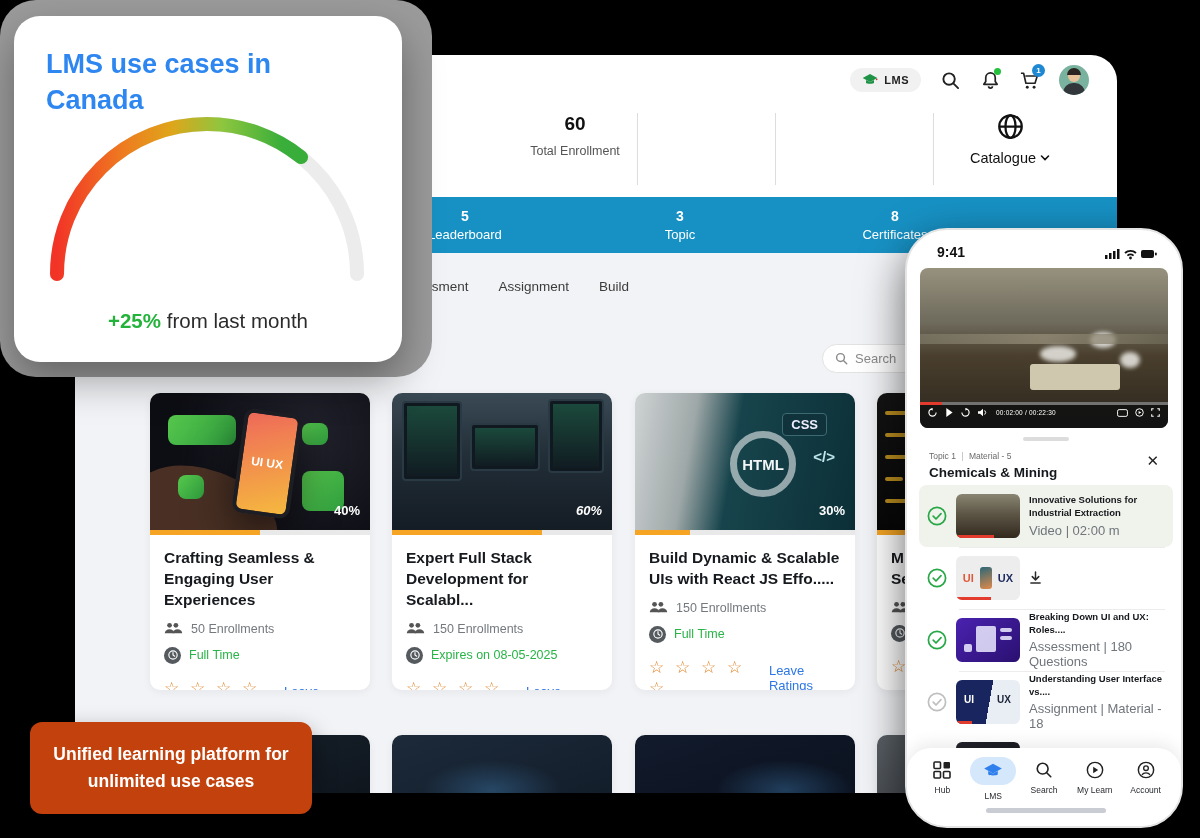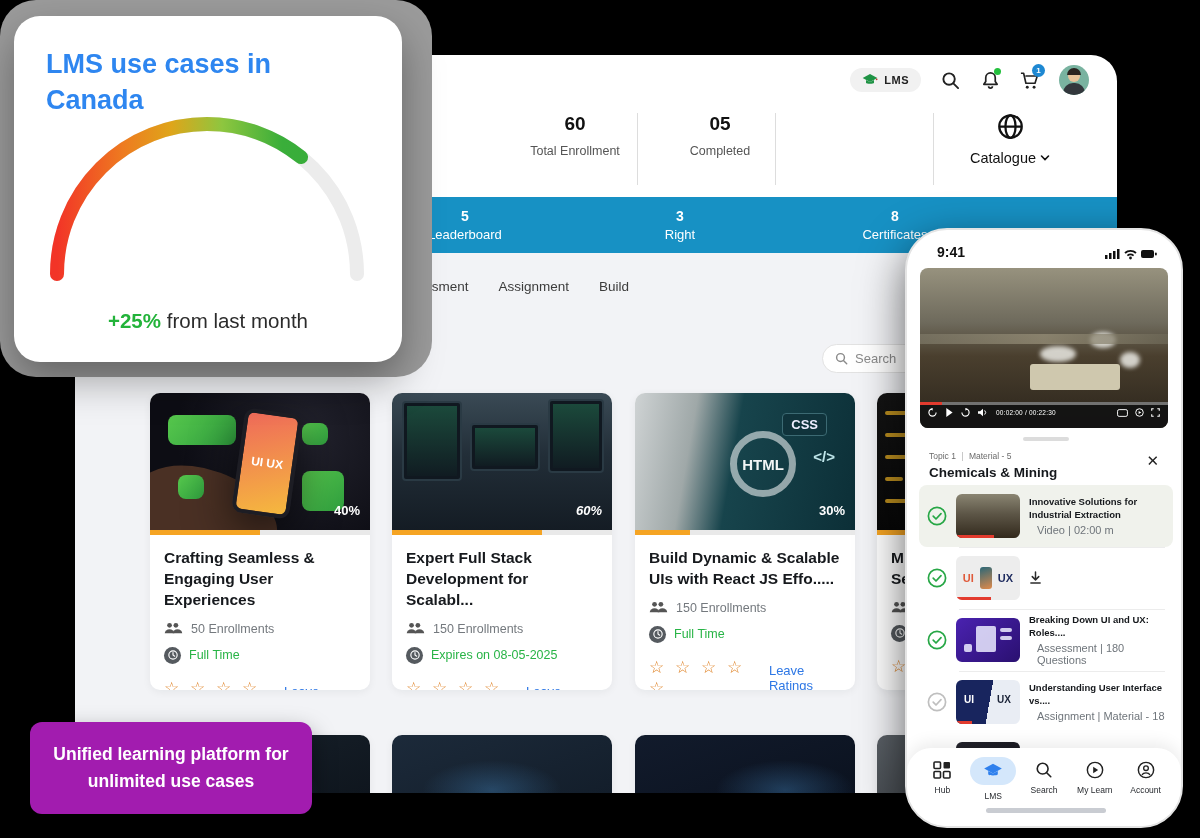--- a/index.html
+++ b/index.html
@@ -84,21 +84,21 @@
   
   .gauge-frame { position:absolute; left:0; top:0; width:432px; height:377px; background:#9b9b9b; border-radius:36px; z-index:4; }
   .gauge-card { position:absolute; left:14px; top:16px; width:388px; height:346px; background:#fff; border-radius:26px; box-shadow:0 18px 40px rgba(0,0,0,.35); }
   .gauge-title { position:absolute; left:32px; top:30px; width:300px; font-size:27px; font-weight:bold; color:#2e86f0; line-height:1.35; }
   .gauge-svg { position:absolute; left:28px; top:98px; }
   .gauge-value { position:absolute; left:0; width:100%; top:200px; text-align:center; font-size:36px; font-weight:500; color:#1d1d1f; }
   .gauge-delta { position:absolute; left:0; width:100%; top:293px; text-align:center; font-size:20.5px; font-weight:500; color:#2b2b2b; }
   .gauge-delta b { color:#23b33a; font-weight:800; }
 
   
-  .banner { position:absolute; left:30px; top:722px; width:282px; height:92px; background:#a21caf; border-radius:12px; z-index:3;
+  .banner { position:absolute; left:30px; top:722px; width:282px; height:92px; background:#c2410c; border-radius:12px; z-index:3;
     display:flex; flex-direction:column; align-items:center; justify-content:center; box-shadow:0 10px 25px rgba(0,0,0,.4); }
   .banner div { color:#fff; font-size:17.5px; font-weight:600; line-height:1.55; }
 
   
   .phone { position:absolute; left:905px; top:228px; width:278px; height:600px; background:#fff; border-radius:42px;
     border:2px solid #e4e4e4; box-shadow:0 16px 45px rgba(0,0,0,.6); z-index:5; overflow:hidden; }
   .status-time { position:absolute; left:30px; top:14px; font-size:14px; font-weight:bold; color:#111; }
   .status-icons { position:absolute; right:24px; top:16px; }
   .video { position:absolute; left:13px; top:38px; width:248px; height:160px; border-radius:8px; overflow:hidden;
     background:linear-gradient(180deg,#97927e 0%,#6e6a5c 34%,#4a3f2e 55%,#2a241b 100%); }
@@ -125,21 +125,21 @@
   .t2 .ux { color:#1d2a5e; font-weight:bold; font-size:11px; }
   .t2 .mini { width:12px; height:22px; border-radius:3px; background:linear-gradient(160deg,#2b6777,#e08a4a); }
   .t3 { background:linear-gradient(140deg,#4a22b0,#2a1070); }
   .t3 .b { position:absolute; background:rgba(235,235,255,.85); border-radius:2px; }
   .t4 { background:linear-gradient(100deg,#18255e 0 52%,#e9edf4 52% 100%); }
   .t4 .ui { position:absolute; left:8px; top:14px; color:#fff; font-weight:bold; font-size:10px; }
   .t4 .ux { position:absolute; right:9px; top:14px; color:#1c2438; font-weight:bold; font-size:10px; }
   .t5 { background:linear-gradient(160deg,#23232b,#101016); }
   .t5 .c { position:absolute; border-radius:2px; background:linear-gradient(135deg,#f08a3c,#d5542e); }
   .ltitle { font-size:9.5px; font-weight:bold; color:#15181c; line-height:1.35; }
-  .lmeta { font-size:11px; color:#6f757b; margin-top:3px;margin-left:8px; }
+  .lmeta { font-size:13px; color:#6f757b; margin-top:3px; }
   .ltext { flex:1; min-width:0; }
   .phone-nav { position:absolute; left:0; right:0; top:518px; height:82px; background:#fff; border-radius:24px 24px 0 0;
     box-shadow:0 -5px 16px rgba(0,0,0,.08); display:flex; justify-content:space-around; padding:13px 10px 0 10px; }
   .nav-item { display:flex; flex-direction:column; align-items:center; gap:6px; width:48px; }
   .nav-item .lbl { font-size:8.5px; color:#26292e; }
   .nav-pill { width:46px; height:28px; background:#d4e7fb; border-radius:15px; display:flex; align-items:center; justify-content:center; margin-top:-4px; }
   .home-indicator { position:absolute; left:79px; bottom:13px; width:120px; height:5px; border-radius:3px; background:#c9ccd2; }
 </style>
 </head>
 <body>
@@ -184,24 +184,20 @@
         <span class="body"></span>
       </div>
     </div>
 
     <div class="partial-heading">ce</div>
     <div class="stat" style="left:430px">
       <div class="v">60</div>
       <div class="l">Total Enrollment</div>
     </div>
     <div class="vdiv" style="left:562px"></div>
-    <div class="stat" style="left:575px">
-      <div class="v">05</div>
-      <div class="l">Completed</div>
-    </div>
     <div class="vdiv" style="left:700px"></div>
     <div class="vdiv" style="left:858px"></div>
     <div class="catalogue">
       <svg width="27" height="27" viewBox="0 0 24 24">
         <circle cx="12" cy="12" r="10" fill="none" stroke="#111" stroke-width="2"></circle>
         <ellipse cx="12" cy="12" rx="4.5" ry="10" fill="none" stroke="#111" stroke-width="2"></ellipse>
         <line x1="2" y1="12" x2="22" y2="12" stroke="#111" stroke-width="2"></line>
       </svg>
       <div class="label">
         <span>Catalogue</span>
@@ -211,21 +207,21 @@
       </div>
     </div>
 
     <div class="bluebar">
       <div class="bluestat" style="left:305px">
         <div class="v">5</div>
         <div class="l">Leaderboard</div>
       </div>
       <div class="bluestat" style="left:520px">
         <div class="v">3</div>
-        <div class="l">Right</div>
+        <div class="l">Topic</div>
       </div>
       <div class="bluestat" style="left:735px">
         <div class="v">8</div>
         <div class="l">Certificates</div>
       </div>
     </div>
 
     <div class="content">
       <div class="tabs">
         <span class="tab">Assessment</span>

